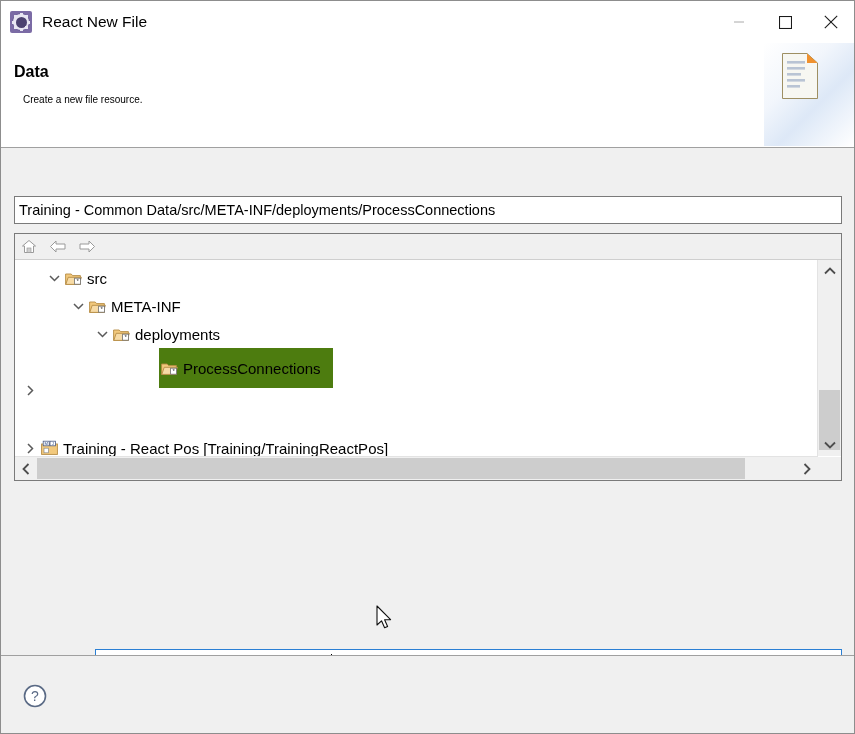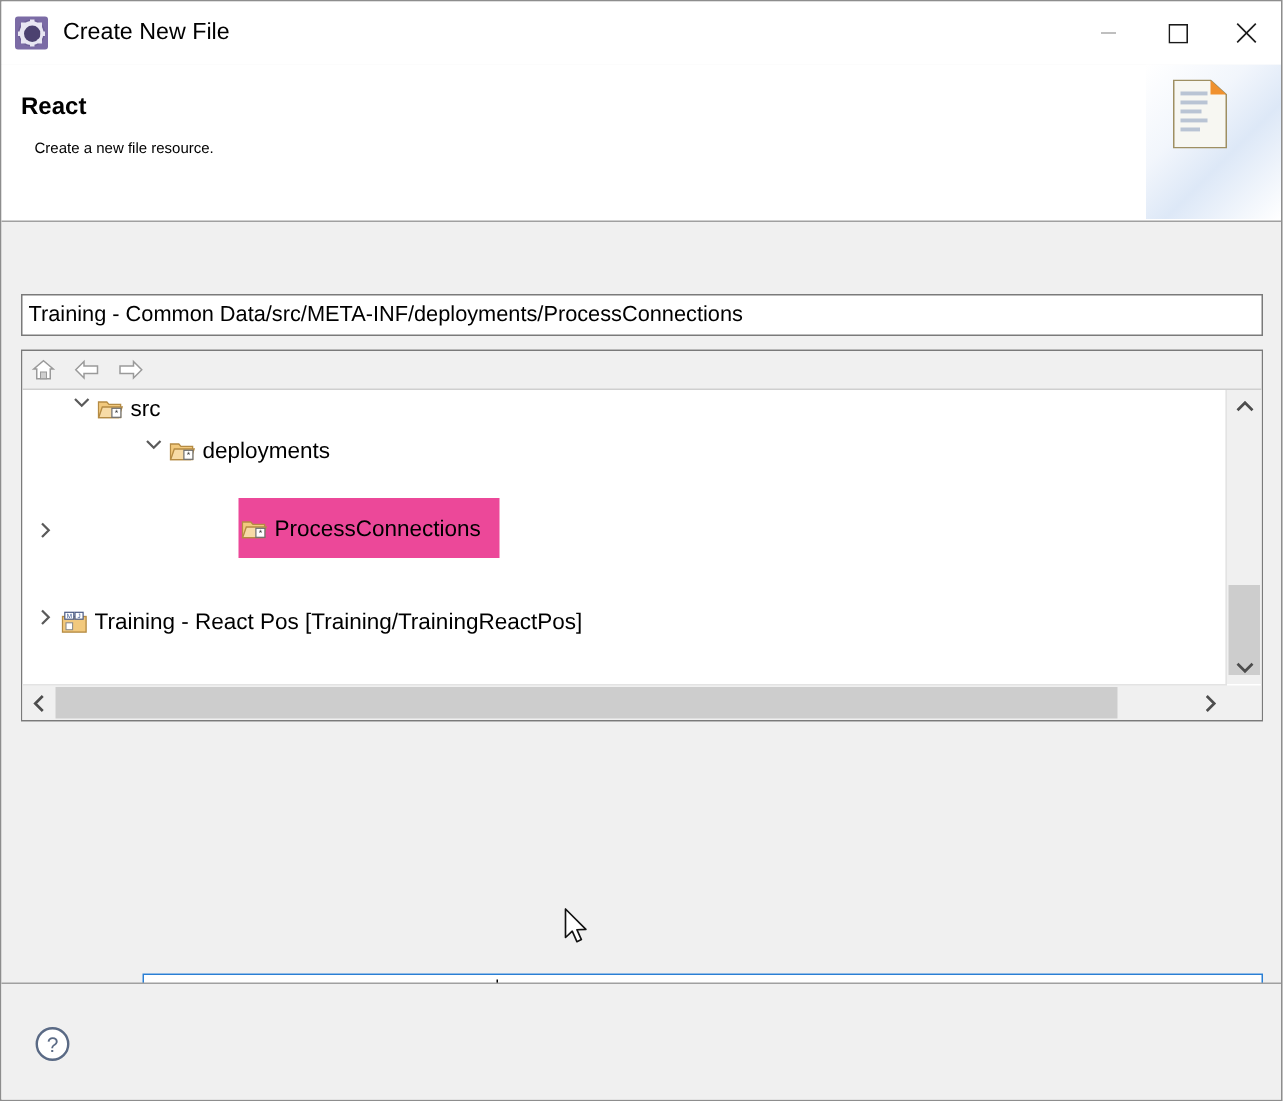--- a/index.html
+++ b/index.html
@@ -203,21 +203,21 @@
     position: absolute;
     left: 0; top: 0;
     right: 24px;
     bottom: 24px;
     overflow: hidden;
     padding-top: 4px;
   }
   .tree-row {
     height: 28px;
     display: flex;
-    align-items: flex-start;
+    align-items: center;
     white-space: nowrap;
     font-size: 15px;
     color: #000000;
   }
   .tree-row .twisty {
     width: 18px;
     flex: none;
     display: flex;
     align-items: center;
     justify-content: center;
@@ -226,21 +226,21 @@
   .tree-row .row-icon {
     width: 20px;
     flex: none;
     display: flex;
     align-items: center;
     justify-content: center;
     margin-right: 4px;
   }
   .tree-row .row-label { padding-right: 6px; }
   .tree-row.selected .row-sel {
-    background: #ec4899;
+    background: #4d7c0f;
     display: flex;
     align-items: center;
     height: 40px;
     padding-right: 6px;
     margin-top: 12px;
   }
   .row-sel { display: flex; align-items: center; }
 
   
   .vscroll {
@@ -409,21 +409,21 @@
       <div class="gear-inner"></div>
       <div class="tooth" style="left:9.5px; top:1.5px;"></div>
       <div class="tooth" style="left:9.5px; top:17px;"></div>
       <div class="tooth" style="left:1.5px; top:9.5px;"></div>
       <div class="tooth" style="left:17px; top:9.5px;"></div>
       <div class="tooth" style="left:4px; top:4px;"></div>
       <div class="tooth" style="left:15px; top:4px;"></div>
       <div class="tooth" style="left:4px; top:15px;"></div>
       <div class="tooth" style="left:15px; top:15px;"></div>
     </div>
-    <div class="title-text">Create New File</div>
+    <div class="title-text">React New File</div>
 
     <div class="win-buttons">
       <div class="win-btn">
         <svg width="12" height="12" viewBox="0 0 12 12">
           <line x1="1" y1="6" x2="11" y2="6" stroke="#aaaaaa" stroke-width="1"></line>
         </svg>
       </div>
       <div class="win-btn">
         <svg width="13" height="13" viewBox="0 0 13 13">
           <rect x="0.5" y="0.5" width="12" height="12" fill="none" stroke="#1a1a1a" stroke-width="1.1"></rect>
@@ -432,21 +432,21 @@
       <div class="win-btn">
         <svg width="14" height="14" viewBox="0 0 14 14">
           <line x1="0.8" y1="0.8" x2="13.2" y2="13.2" stroke="#1a1a1a" stroke-width="1.1"></line>
           <line x1="13.2" y1="0.8" x2="0.8" y2="13.2" stroke="#1a1a1a" stroke-width="1.1"></line>
         </svg>
       </div>
     </div>
   </div>
 
   <div class="header">
-    <div class="header-title">React</div>
+    <div class="header-title">Data</div>
     <div class="header-desc">Create a new file resource.</div>
     <div class="header-banner">
       <svg class="banner-doc" viewBox="0 0 36 46">
         <path d="M0.5 0.5 H25 L35.5 10 V45.5 H0.5 Z" fill="#f7f7f2" stroke="#9e8f62" stroke-width="1"></path>
         <path d="M25 0.5 L35.5 10 H25 Z" fill="#f0912e"></path>
         <rect x="5" y="8" width="18" height="2.6" fill="#b9c4d4"></rect>
         <rect x="5" y="14" width="18" height="2.6" fill="#b9c4d4"></rect>
         <rect x="5" y="20" width="14" height="2.6" fill="#b9c4d4"></rect>
         <rect x="5" y="26" width="18" height="2.6" fill="#b9c4d4"></rect>
         <rect x="5" y="32" width="13" height="2.6" fill="#b9c4d4"></rect>
@@ -493,20 +493,38 @@
                   <svg width="17" height="15" viewBox="0 0 17 15">
                     <path d="M0.6 3 V13.4 H15.4 V4.6 H7.6 L6.2 3 Z" fill="#f2c97d" stroke="#b58b43" stroke-width="0.9"></path>
                     <path d="M3.2 6.3 H16.4 L14 13.4 H0.8 Z" fill="#f7dba6" stroke="#b58b43" stroke-width="0.9"></path>
                     <rect x="9.6" y="7.2" width="6" height="6" fill="#ffffff" stroke="#6e6e6e" stroke-width="0.8"></rect>
                     <text x="12.6" y="12.1" text-anchor="middle" font-family="Liberation Sans, sans-serif" font-size="6" fill="#333">*</text>
                   </svg>
                 </div>
                 <span class="row-label">src</span>
               </div>
             </div>
+            <div class="tree-row" style="padding-left: 54px;">
+              <div class="twisty">
+                <svg width="11" height="8" viewBox="0 0 11 8">
+                  <path d="M1 2 L5.5 6.5 L10 2" fill="none" stroke="#5a5a5a" stroke-width="1.5"></path>
+                </svg>
+              </div>
+              <div class="row-sel">
+                <div class="row-icon">
+                  <svg width="17" height="15" viewBox="0 0 17 15">
+                    <path d="M0.6 3 V13.4 H15.4 V4.6 H7.6 L6.2 3 Z" fill="#f2c97d" stroke="#b58b43" stroke-width="0.9"></path>
+                    <path d="M3.2 6.3 H16.4 L14 13.4 H0.8 Z" fill="#f7dba6" stroke="#b58b43" stroke-width="0.9"></path>
+                    <rect x="9.6" y="7.2" width="6" height="6" fill="#ffffff" stroke="#6e6e6e" stroke-width="0.8"></rect>
+                    <text x="12.6" y="12.1" text-anchor="middle" font-family="Liberation Sans, sans-serif" font-size="6" fill="#333">*</text>
+                  </svg>
+                </div>
+                <span class="row-label">META-INF</span>
+              </div>
+            </div>
             <div class="tree-row" style="padding-left: 78px;">
               <div class="twisty">
                 <svg width="11" height="8" viewBox="0 0 11 8">
                   <path d="M1 2 L5.5 6.5 L10 2" fill="none" stroke="#5a5a5a" stroke-width="1.5"></path>
                 </svg>
               </div>
               <div class="row-sel">
                 <div class="row-icon">
                   <svg width="17" height="15" viewBox="0 0 17 15">
                     <path d="M0.6 3 V13.4 H15.4 V4.6 H7.6 L6.2 3 Z" fill="#f2c97d" stroke="#b58b43" stroke-width="0.9"></path>

